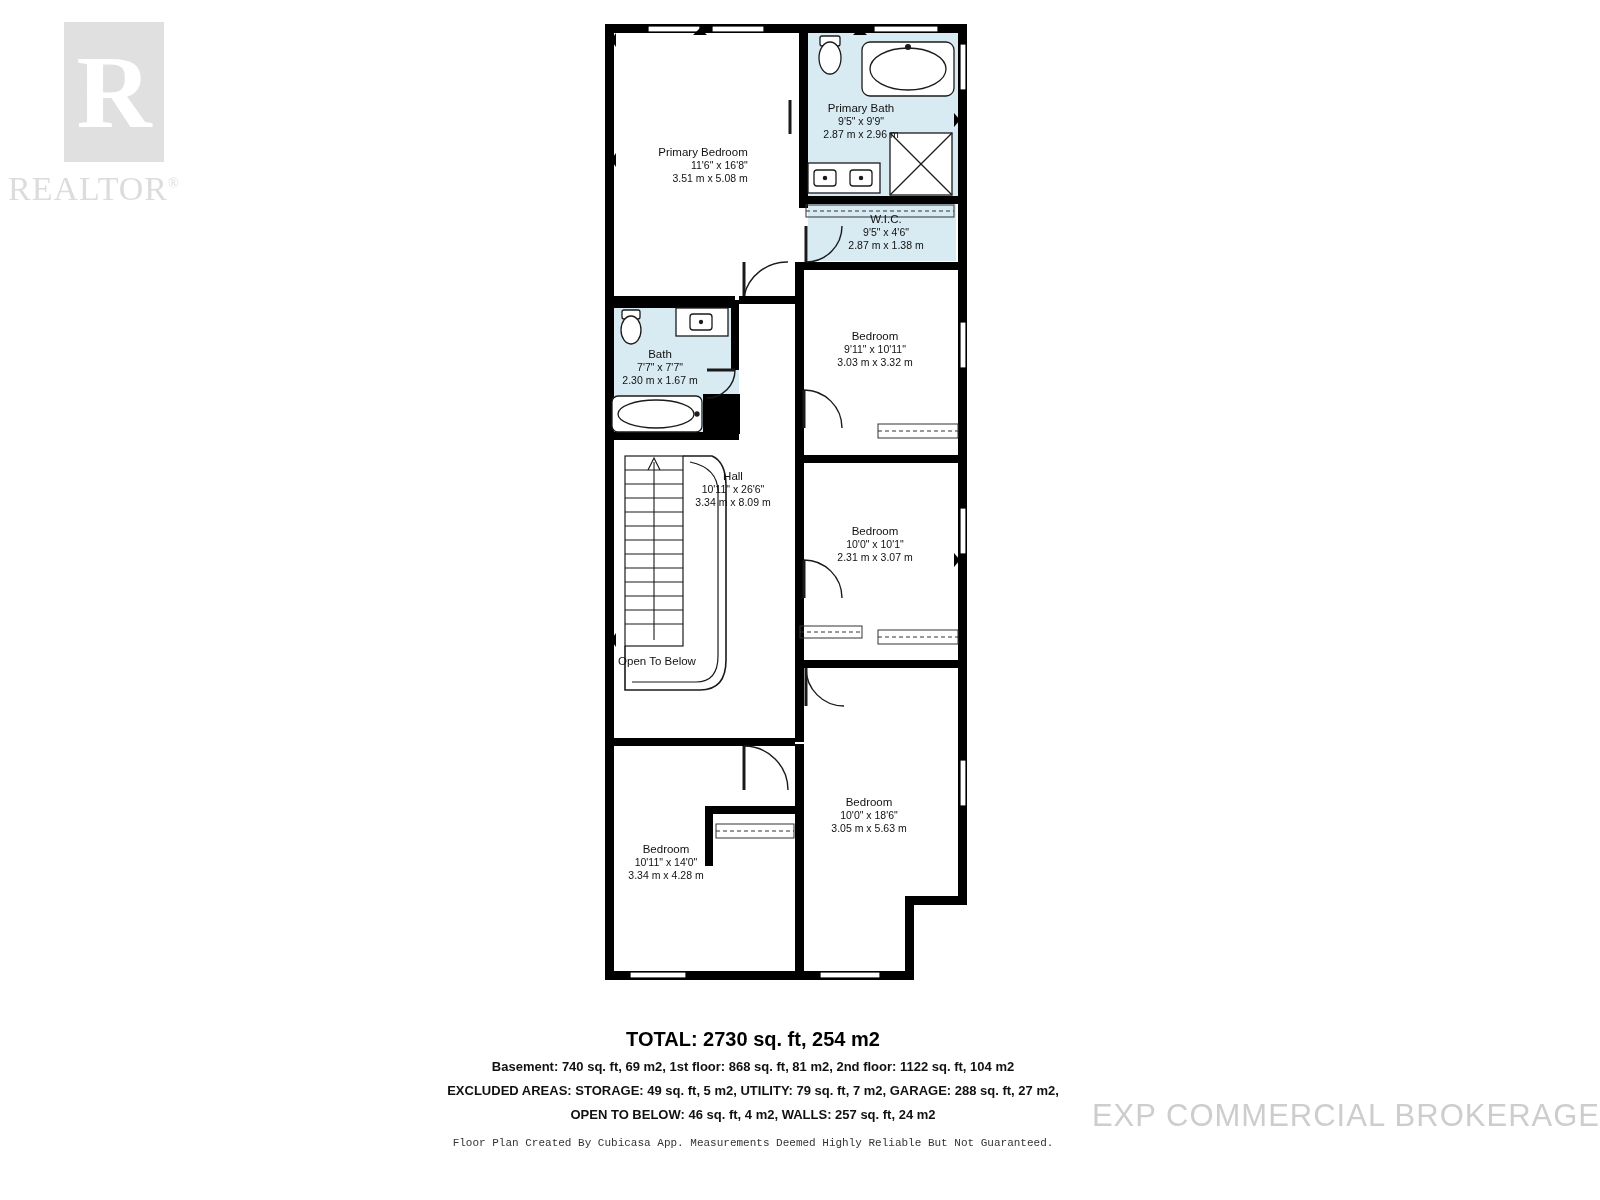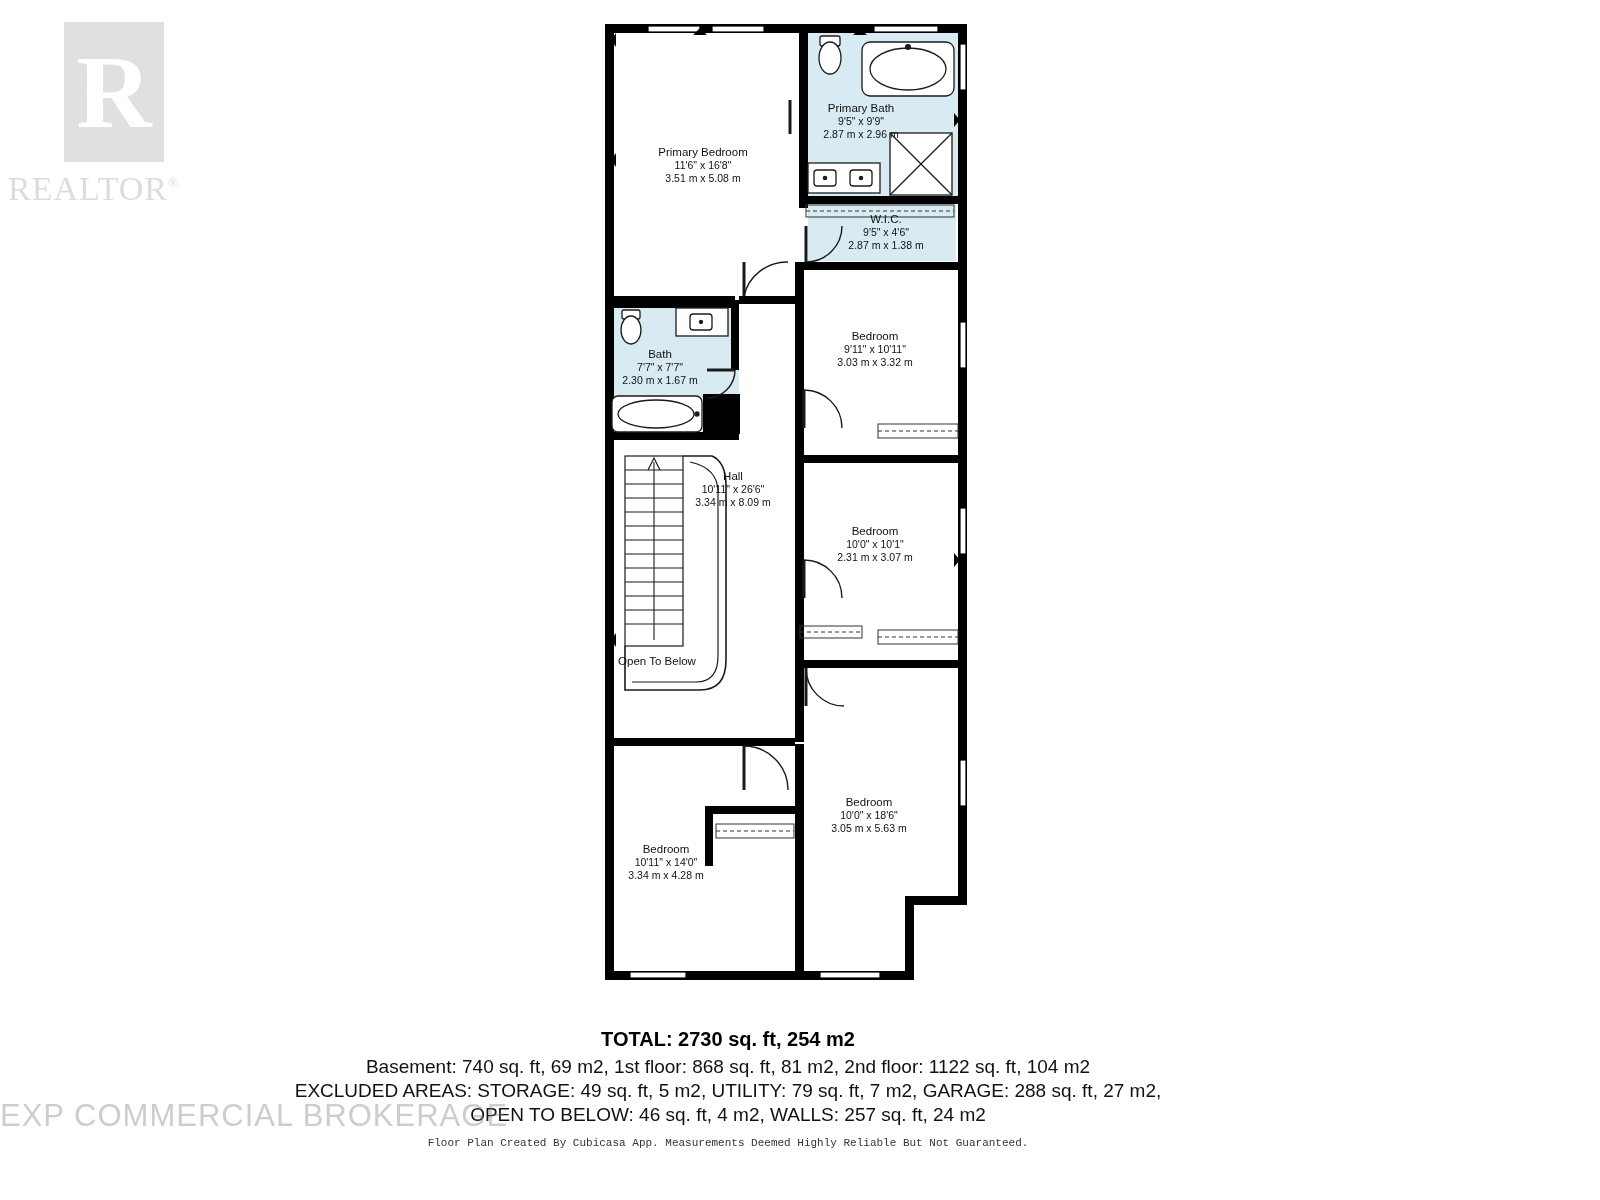--- a/index.html
+++ b/index.html
@@ -87,45 +87,47 @@
     font-size: 10.5px;
   }
 
   
   .summary {
     position: absolute;
     left: 0;
     top: 1028px;
     width: 1456px;
     text-align: center;
+    padding-left: 25px;
   }
   .summary .total {
     font-size: 20px;
     font-weight: bold;
     color: #000;
     margin-bottom: 4px;
   }
   .summary .line {
-    font-size: 19px;
+    font-size: 13px;
     color: #111;
     line-height: 24px;
+    font-weight: bold;
   }
   .summary .credit {
     margin-top: 10px;
     font-size: 11px;
     color: #333;
     font-family: Liberation Mono, monospace;
   }
 
   .brokerage-watermark {
     position: absolute;
     left: 0;
     top: 1098px;
     width: 1600px;
-    text-align: left;
+    text-align: right;
     font-size: 31px;
     letter-spacing: 1px;
     color: rgba(130,130,130,0.40);
     white-space: nowrap;
   }
 </style>
 </head>
 <body>
 
 <div class="realtor-mark">
@@ -311,21 +313,21 @@
     <polygon points="611,640 616,633 616,647"></polygon>
     <polygon points="700,28 693,35 707,35"></polygon>
     <polygon points="860,28 853,35 867,35"></polygon>
     <polygon points="960,120 954,113 954,127"></polygon>
     <polygon points="960,560 954,553 954,567"></polygon>
   </g>
 </svg>
 
 <div>
 
-  <div class="room-label" style="left:703px; top:146px;">
+  <div class="room-label" style="left:703px; top:146px;text-align:right;">
     <span class="nm">Primary Bedroom</span>
     <span class="d1">11'6" x 16'8"</span>
     <span class="d2">3.51 m x 5.08 m</span>
   </div>
 
   <div class="room-label" style="left:861px; top:102px;">
     <span class="nm">Primary Bath</span>
     <span class="d1">9'5" x 9'9"</span>
     <span class="d2">2.87 m x 2.96 m</span>
   </div>

